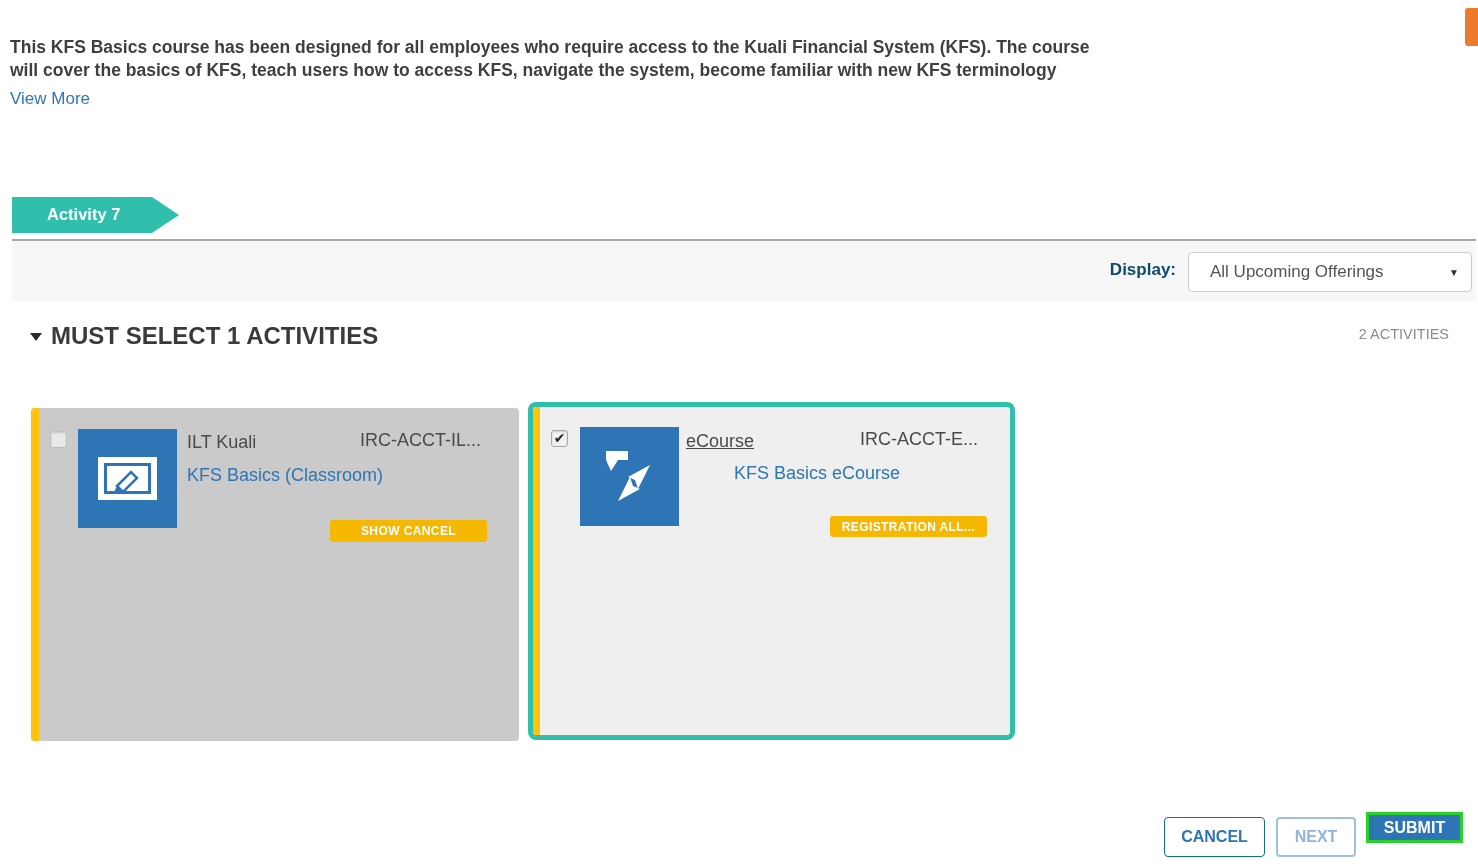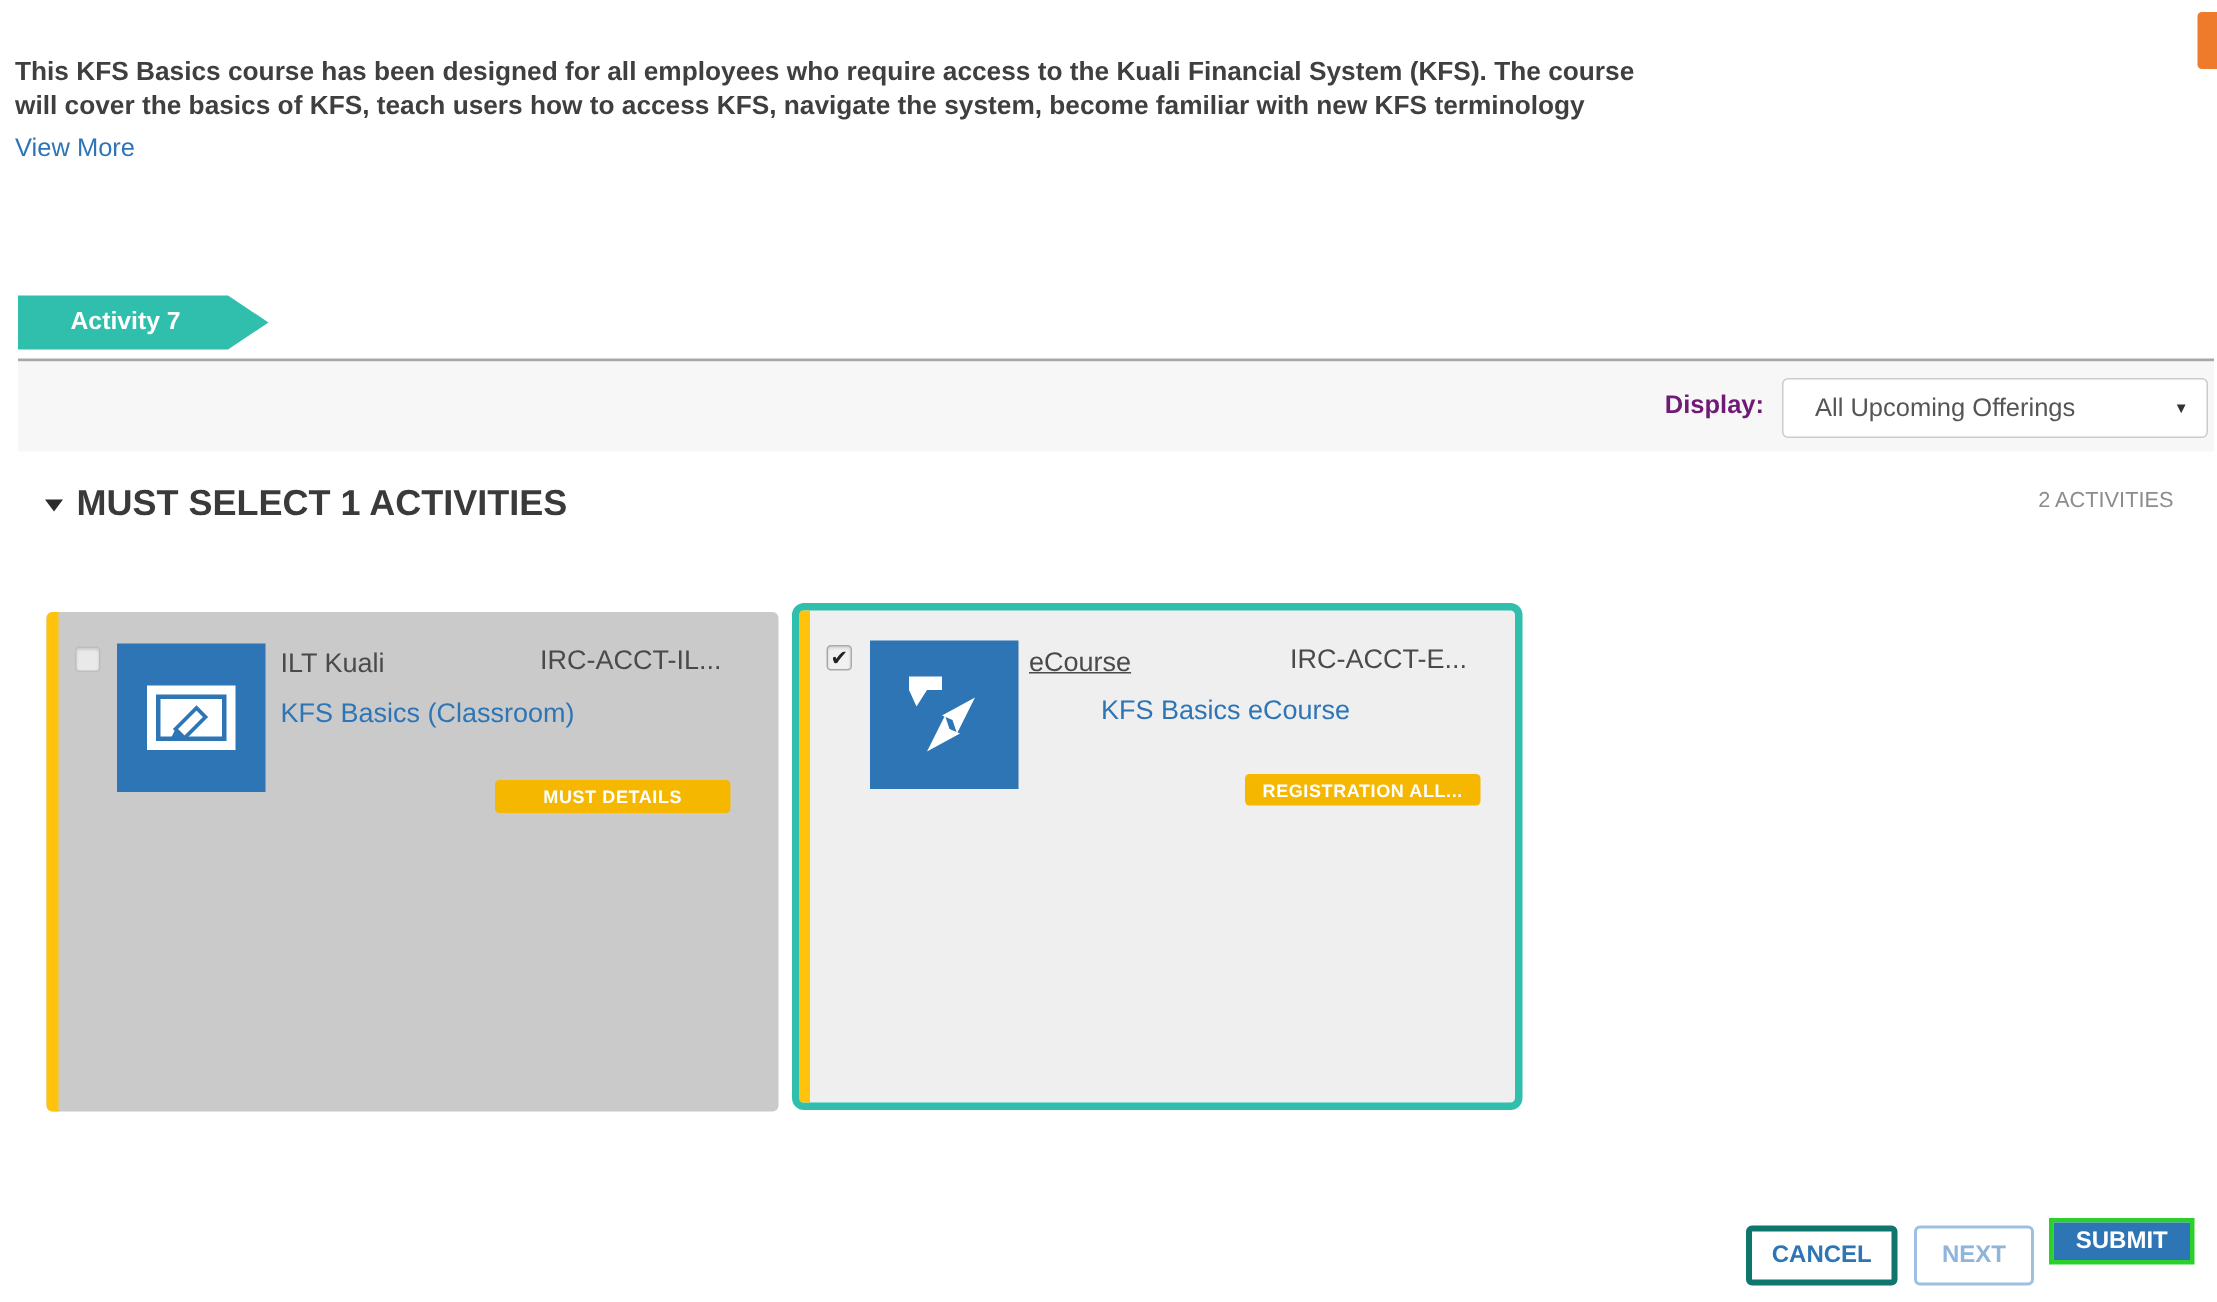--- a/index.html
+++ b/index.html
@@ -23,21 +23,21 @@
   #ribbon .point { position:absolute; left:140px; top:0; width:0; height:0;
                    border-top:18px solid transparent; border-bottom:18px solid transparent;
                    border-left:27px solid #2fbfac; }
   #ribbon .label { position:absolute; left:35px; top:8px; color:#ffffff; font-weight:bold;
                    font-size:16.5px; white-space:nowrap; }
 
   
   #filter-divider { left:12px; top:239px; width:1464px; height:2px; background:#a8a8a8; }
   #filter-bar { left:12px; top:241px; width:1464px; height:60px; background:#f7f7f8; }
   #display-label { position:absolute; right:300px; top:19px; font-size:17px; font-weight:bold;
-                   color:#701a75; }
+                   color:#0c4a6e; }
   #display-select { position:absolute; right:4px; top:11px; width:284px; height:40px;
                     background:#ffffff; border:1px solid #cbcbcb; border-radius:4px;
                     cursor:pointer; }
   #display-select .value { position:absolute; left:21px; top:9px; font-size:17px; color:#555555;
                            white-space:nowrap; }
   #display-select .caret { position:absolute; right:12px; top:14px; font-size:10px; color:#333333; }
 
   
   #section-header { left:30px; top:322px; display:flex; align-items:center; cursor:pointer; }
   #section-header .tri { width:0; height:0; border-left:6px solid transparent;
@@ -80,21 +80,21 @@
               letter-spacing:.4px; cursor:pointer; text-align:center;
               font-family:"Liberation Sans","DejaVu Sans",sans-serif; white-space:nowrap;
               overflow:hidden; }
   #card-ilt .gold-btn { left:299px; top:112px; }
   #card-ecourse .gold-btn { left:297px; top:109px; height:21px; }
 
   
   .footer-btn { position:absolute; top:817px; height:40px; border-radius:4px; font-size:16px;
                 font-weight:bold; cursor:pointer; text-align:center;
                 font-family:"Liberation Sans","DejaVu Sans",sans-serif; }
-  #cancel-btn { left:1164px; width:101px; background:#ffffff; border:4px solid #0f766e;
+  #cancel-btn { left:1164px; width:101px; background:#ffffff; border:1px solid #0f766e;
                 color:#2e75b6; }
   #next-btn { left:1276px; width:80px; background:#ffffff; border:2px solid #9dc0e0;
               color:#8fb5db; cursor:default; }
   #submit-wrap { position:absolute; left:1366px; top:812px; border:3px solid #2bd12b; }
   #submit-btn { display:block; width:91px; height:25px; background:#2e75b6; border:none;
                 color:#ffffff; font-size:16px; font-weight:bold; cursor:pointer;
                 font-family:"Liberation Sans","DejaVu Sans",sans-serif; }
 </style>
 </head>
 <body>
@@ -132,21 +132,21 @@
     <svg width="99" height="99" viewBox="0 0 99 99">
       <rect x="23" y="31" width="53" height="37" fill="none" stroke="#ffffff" stroke-width="6"></rect>
       <rect x="29" y="37" width="41" height="25" fill="#ffffff"></rect>
       <path d="M39 57 L53 43 L59 49 L45 63 Z" fill="#ffffff" stroke="#2e75b6" stroke-width="2.5"></path>
       <path d="M39 57 L45 63 L35 65 Z" fill="#2e75b6"></path>
     </svg>
   </div>
   <span class="type-label">ILT Kuali</span>
   <span class="code-label">IRC-ACCT-IL...</span>
   <a class="course-title">KFS Basics (Classroom)</a>
-  <button class="gold-btn">MUST DETAILS</button>
+  <button class="gold-btn">SHOW CANCEL</button>
 </div>
 
 <div class="abs card" id="card-ecourse">
   <div class="stripe"></div>
   <span class="checkbox">✔</span>
   <div class="course-icon">
     <svg width="99" height="99" viewBox="0 0 99 99">
       <polygon points="26,24 48,24 48,33 38,33 31,44 26,33" fill="#ffffff"></polygon>
       <polygon points="70,38 48,50 55,53 58,62" fill="#ffffff"></polygon>
       <polygon points="38,74 60,62 53,59 50,50" fill="#ffffff"></polygon>

